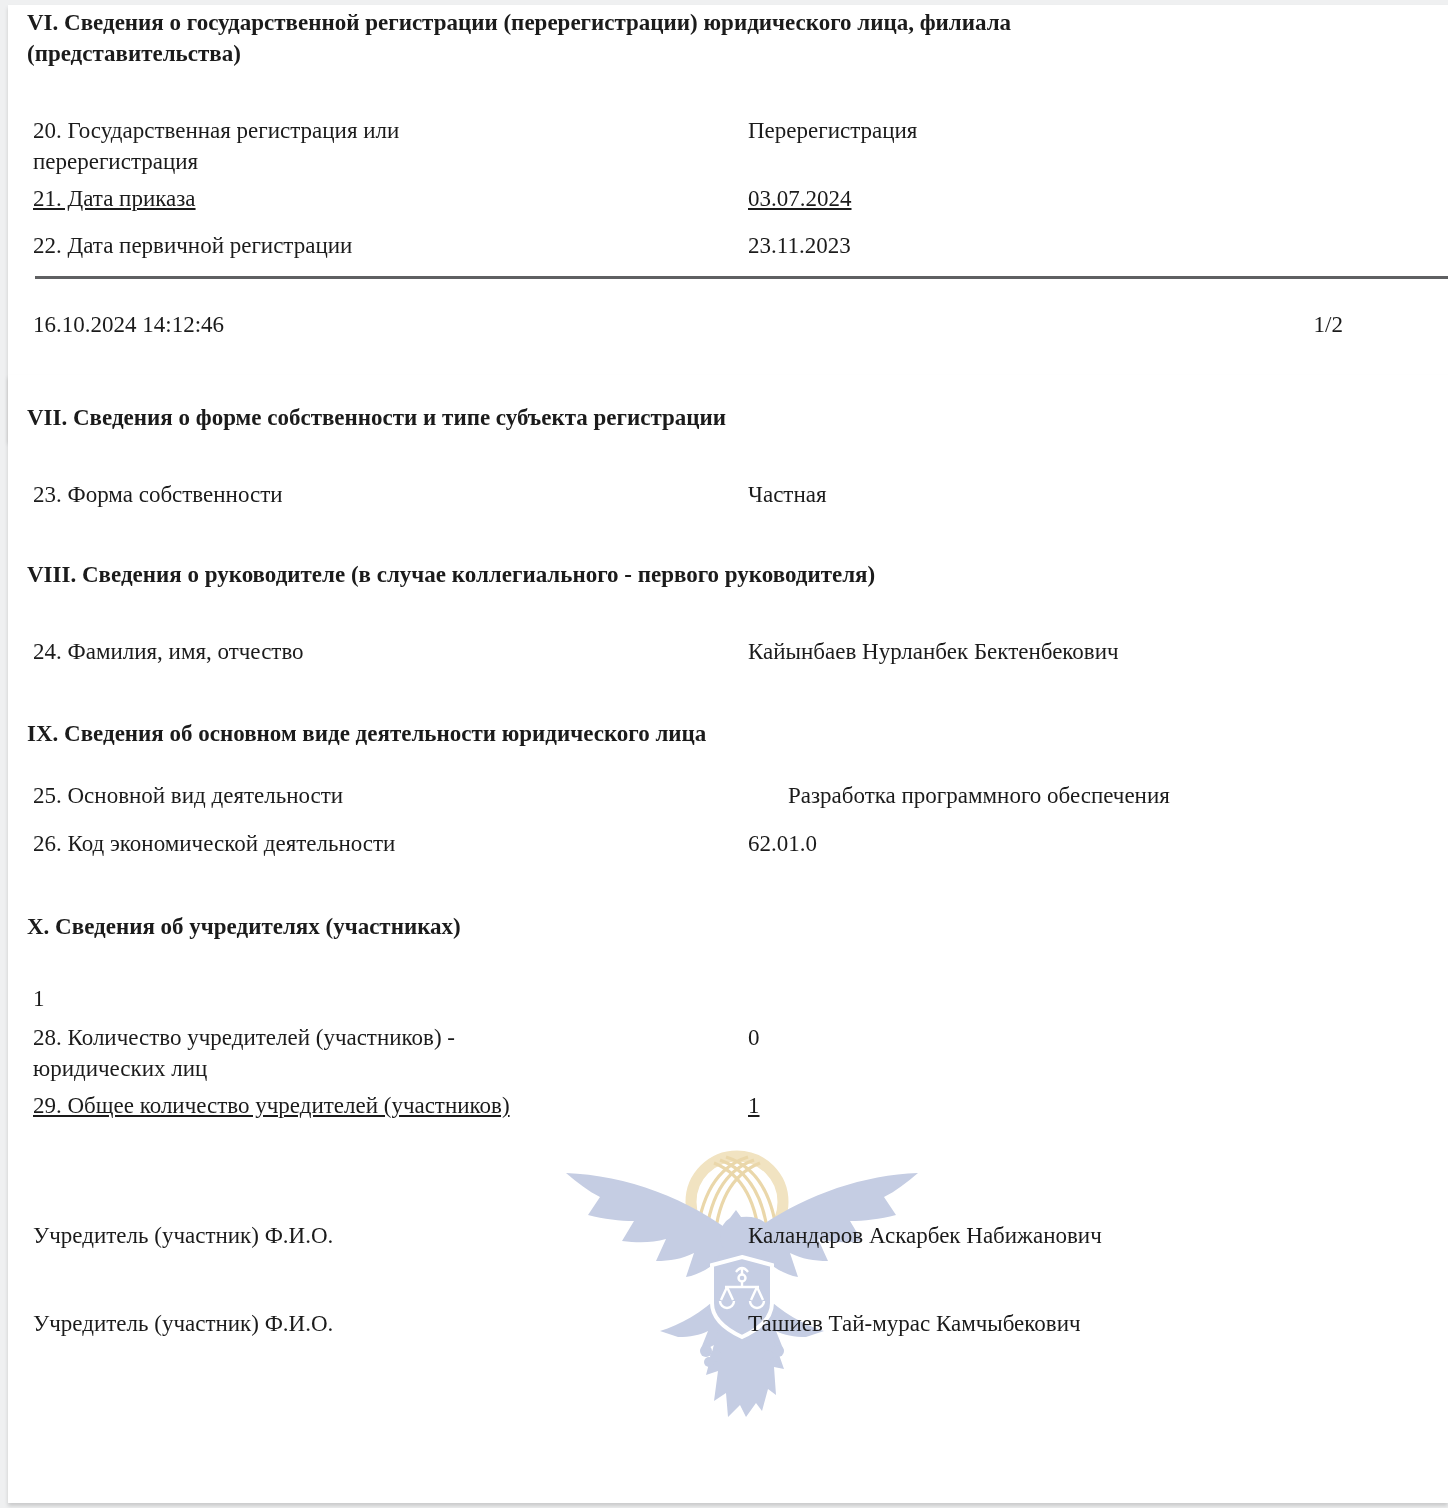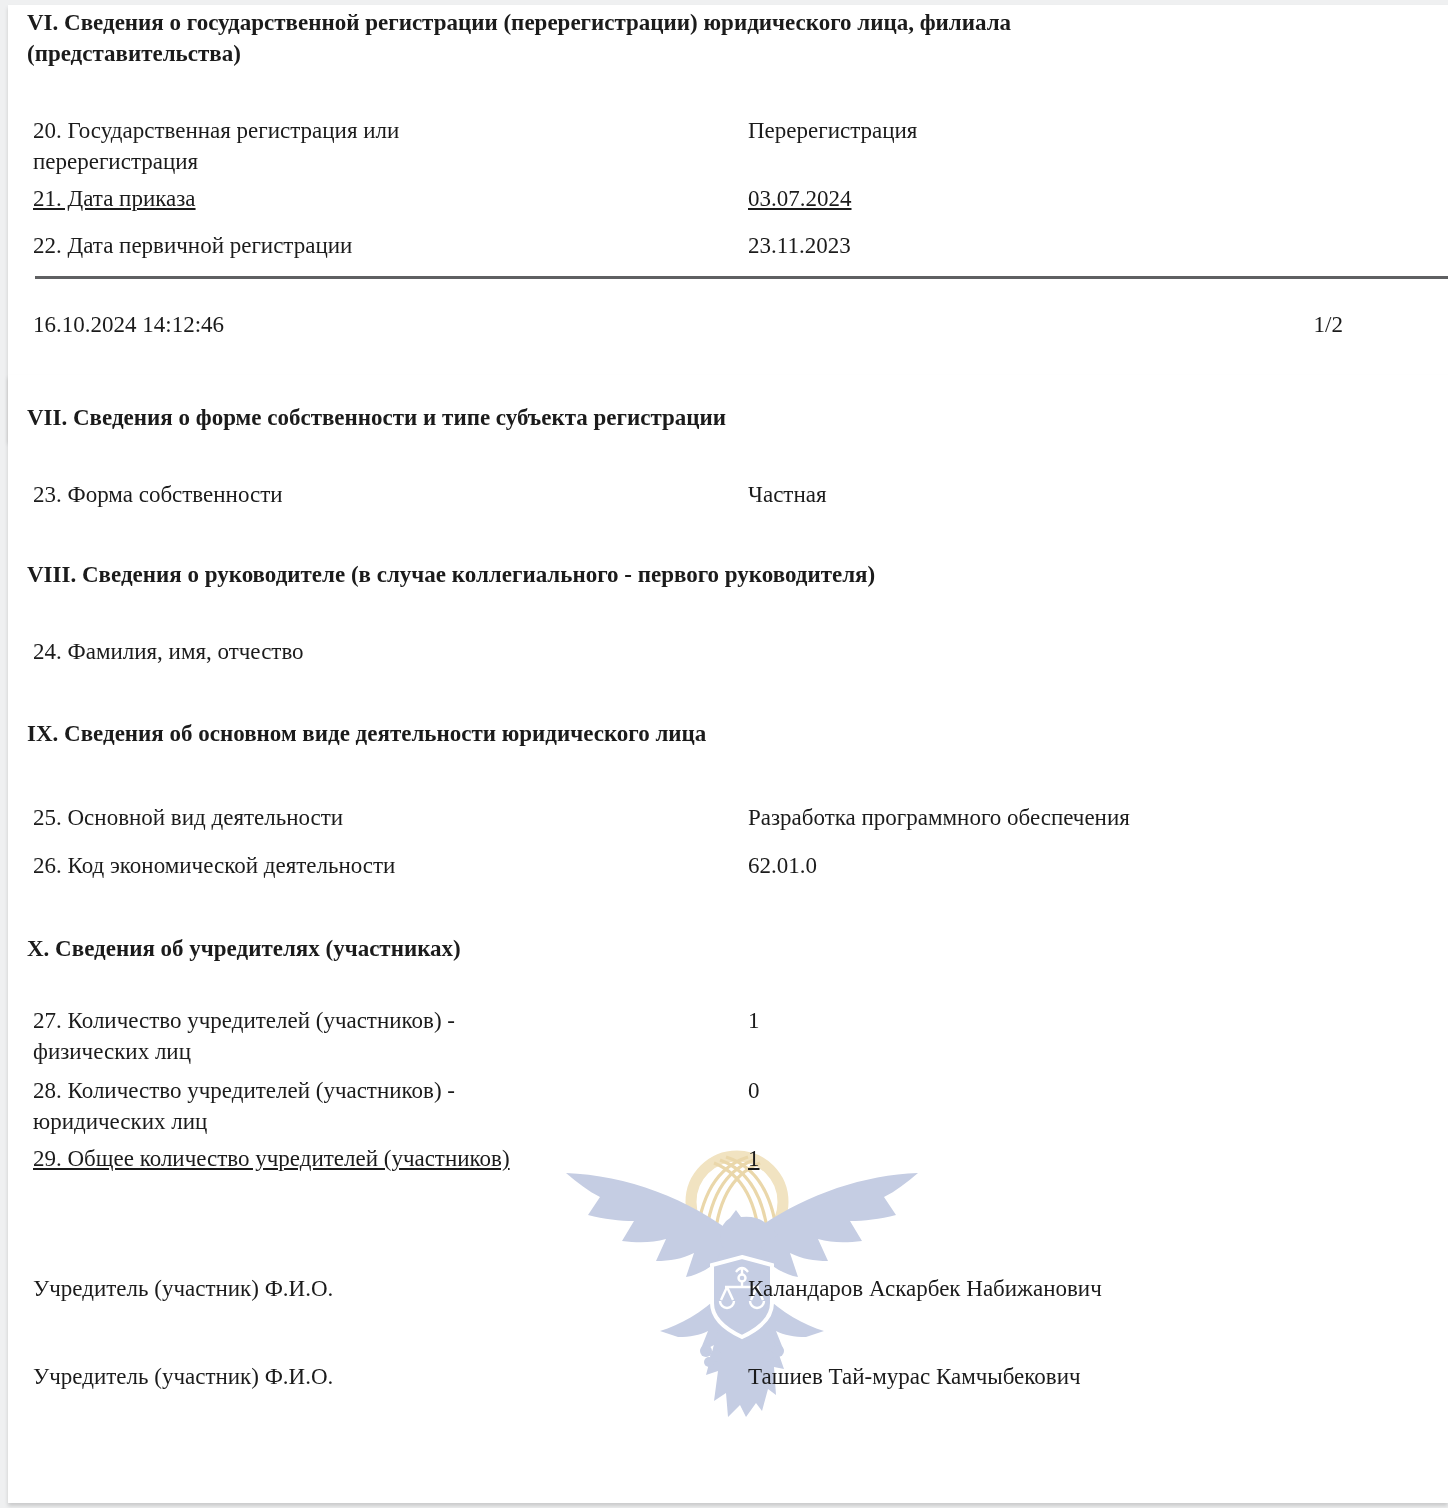--- a/index.html
+++ b/index.html
@@ -42,21 +42,21 @@
   .footer .pg{margin-right:105px;}
   .content{position:relative;z-index:1;}
   .wm{
     position:absolute;left:552px;top:770px;
     width:360px;height:275px;
     z-index:0;pointer-events:none;
   }
   .mt6{margin-top:6px;text-decoration:underline;}   .mt8{margin-top:8px;}
   .mt16{margin-top:16px;} .mt17{margin-top:17px;}
   .mt19{margin-top:19px;} .mt41{margin-top:41px;}
-  .mt45{margin-top:53px;} .mt46{margin-top:46px;}
+  .mt45{margin-top:31px;gap:40px;} .mt46{margin-top:46px;}
   .mt49{margin-top:49px;} .mt51{margin-top:51px;}
   .mt52{margin-top:52px;} .mt57{margin-top:57px;}
   .mt99{margin-top:99px;}
 </style>
 </head>
 <body>
 
 <div class="page p1">
   <div class="content">
     <h2 class="sec">VI. Сведения о государственной регистрации (перерегистрации) юридического лица, филиала
@@ -144,38 +144,37 @@
 
     <div class="row mt46">
       <div class="f-label">23. Форма собственности</div>
       <div class="f-value">Частная</div>
     </div>
 
     <h2 class="sec mt49">VIII. Сведения о руководителе (в случае коллегиального - первого руководителя)</h2>
 
     <div class="row mt46">
       <div class="f-label">24. Фамилия, имя, отчество</div>
+      <div class="f-value">Кайынбаев Нурланбек Бектенбекович</div>
     </div>
 
     <h2 class="sec mt51">IX. Сведения об основном виде деятельности юридического лица</h2>
 
     <div class="row mt45">
       <div class="f-label">25. Основной вид деятельности</div>
       <div class="f-value">Разработка программного обеспечения</div>
     </div>
     <div class="row mt17">
       <div class="f-label">26. Код экономической деятельности</div>
       <div class="f-value">62.01.0</div>
     </div>
 
     <h2 class="sec mt52">X. Сведения об учредителях (участниках)</h2>
 
     <div class="row mt41">
-      <div class="f-label">27. Количество учредителей (участников) -
-физических лиц</div>
       <div class="f-value">1</div>
     </div>
     <div class="row mt8">
       <div class="f-label">28. Количество учредителей (участников) -
 юридических лиц</div>
       <div class="f-value">0</div>
     </div>
     <div class="row mt6">
       <div class="f-label">29. Общее количество учредителей (участников)</div>
       <div class="f-value">1</div>

